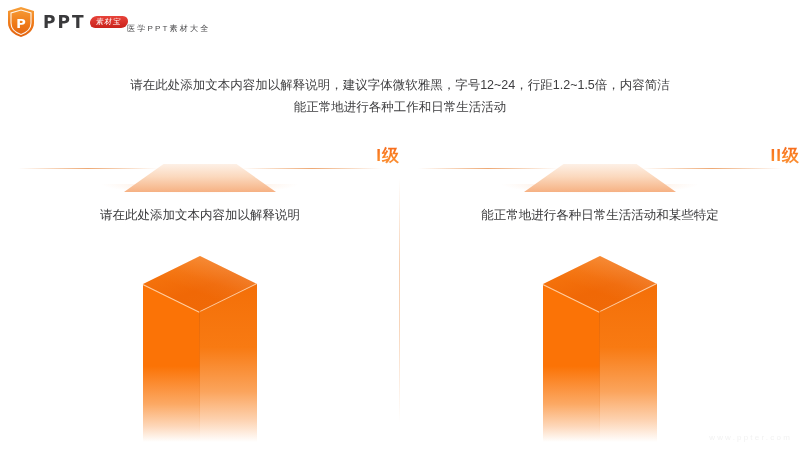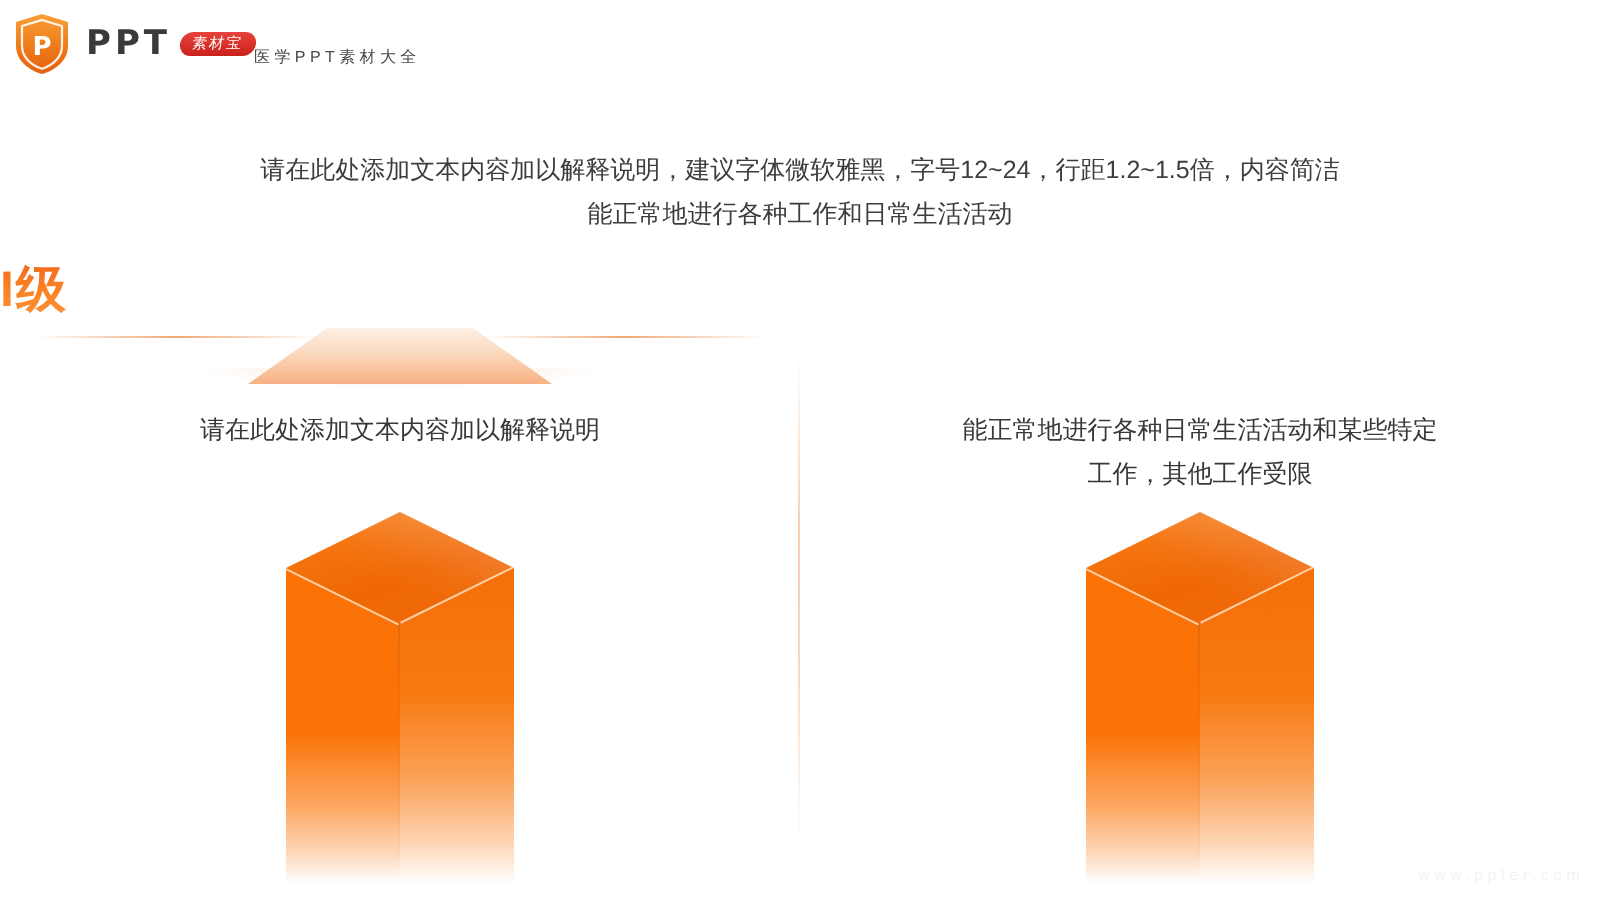--- a/index.html
+++ b/index.html
@@ -125,24 +125,24 @@
   .lvl-wrap {
     position: absolute;
     left: 0;
     top: 128px;
     width: 400px;
     height: 68px;
   }
   .lvl-label {
     position: absolute;
     left: 0;
-    top: 0px;
+    top: 16px;
     width: 400px;
-    text-align: left;
-    font-size: 25px;
+    text-align: right;
+    font-size: 17px;
     font-weight: bold;
     letter-spacing: 1px;
     background: linear-gradient(180deg, #f4631a 0%, #fb8424 55%, #f9923c 100%);
     -webkit-background-clip: text;
     background-clip: text;
     color: transparent;
     z-index: 4;
   }
   
   .rule {
@@ -331,24 +331,30 @@
       <div class="seam"></div>
       <div class="face-top"></div>
       <div class="face-top-hl"></div>
       <div class="edge edge-bl"></div>
       <div class="edge edge-br"></div>
     </div>
   </div>
 
   <div id="col-right" class="col">
 
+    <div class="lvl-wrap">
+      <div class="rule l"></div>
+      <div class="rule r"></div>
+      <div class="lvl-label">II级</div>
+      <div class="platform-glow"></div>
+      <div class="platform"></div>
+    </div>
 
     <div class="desc">
       <span class="ln">能正常地进行各种日常生活活动和某些特定</span>
-      <span class="ln">工作，其他工作受限</span>
     </div>
 
     <div class="bar">
       <div class="face-left"></div>
       <div class="face-right"></div>
       <div class="seam"></div>
       <div class="face-top"></div>
       <div class="face-top-hl"></div>
       <div class="edge edge-bl"></div>
       <div class="edge edge-br"></div>

